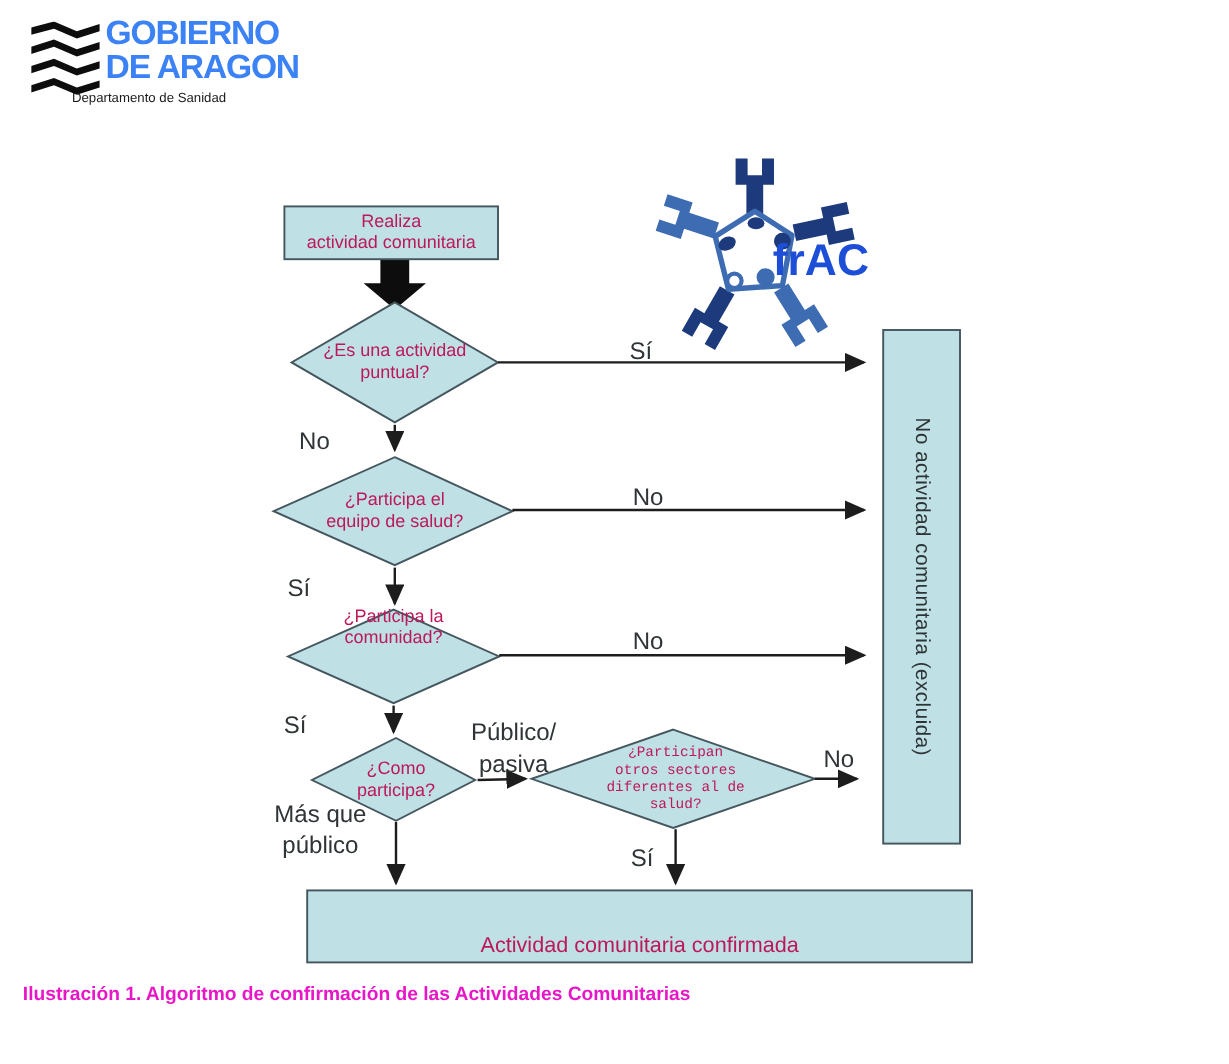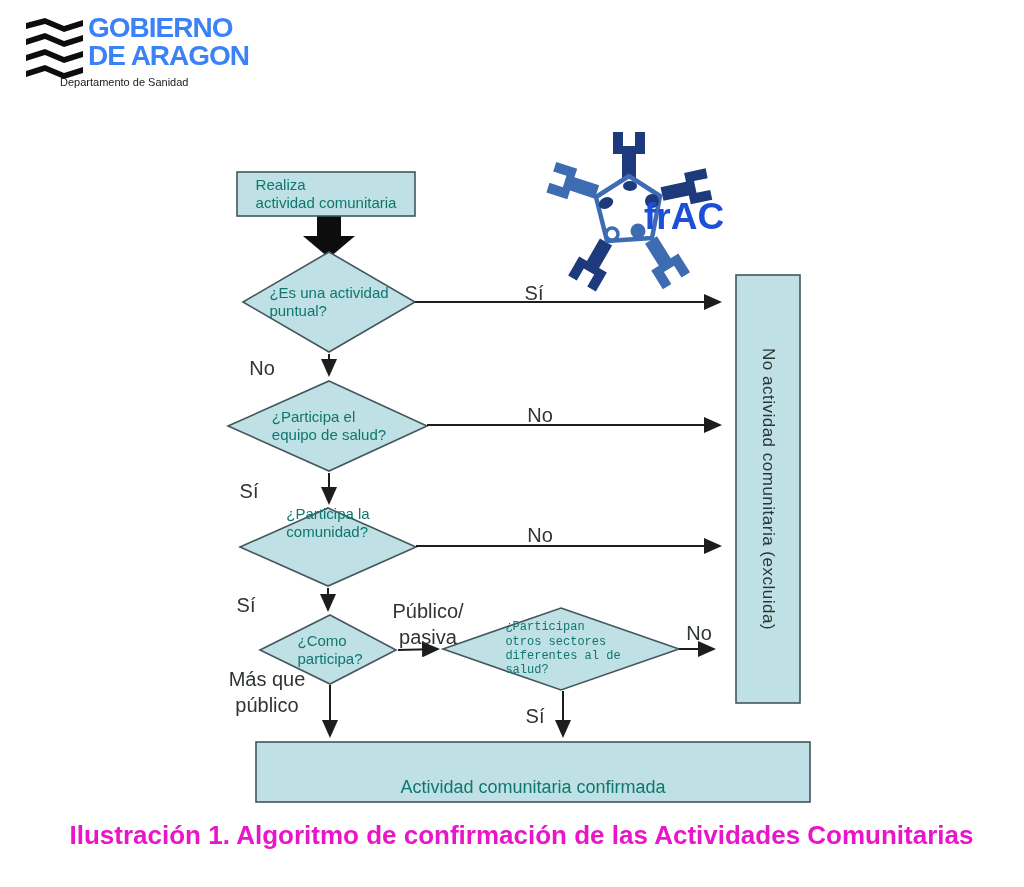--- a/index.html
+++ b/index.html
@@ -18,38 +18,38 @@
     letter-spacing:-1px; line-height:28px; white-space:pre-line;
   }
   .aragon-dept {
     position:absolute; left:34px; top:62px;
     font-size:11px; color:#1a1a1a;text-align:right;
   }
   
   .flow-svg { position:absolute; left:0; top:0; width:1024px; height:887px; }
   .node-text {
     position:absolute; display:flex; align-items:center; justify-content:center;
-    white-space:pre-line; color:#0f766e;
+    text-align:center; white-space:pre-line; color:#be185d;
     font-size:15px; line-height:1.22;
   }
   .edge-label {
     position:absolute; white-space:pre-line; color:#2f3436;
     font-size:20px; line-height:1.3; text-align:center;
   }
   .excluded-text {
     position:absolute; display:flex; align-items:center; justify-content:center;
     writing-mode:vertical-rl; color:#2d3436; font-size:17px; letter-spacing:0.5px;
   }
   .frac-label {
     position:absolute; left:644px; top:196px;
     font-size:37px; font-weight:bold; color:#1d4ed8; letter-spacing:0px;
   }
   .caption {
     position:absolute; left:0; top:820px; width:1024px;
-    text-align:center; font-size:26px; font-weight:bold; color:#e816c8;padding-left:19px;
+    font-size:16px; font-weight:bold; color:#e816c8;padding-left:19px;
   }
   .sz-d5 { font-size:12px; line-height:1.2; }
   .sz-confirmed { font-size:18px;margin-top:16px; }
 </style>
 </head>
 <body>
 
 <div class="page">
 
   <div class="aragon-logo">

